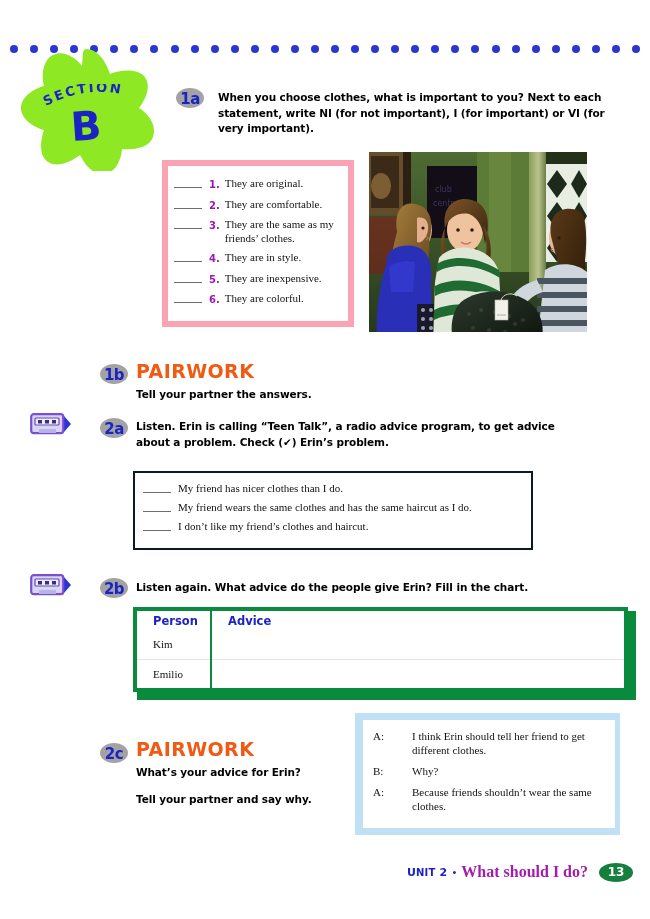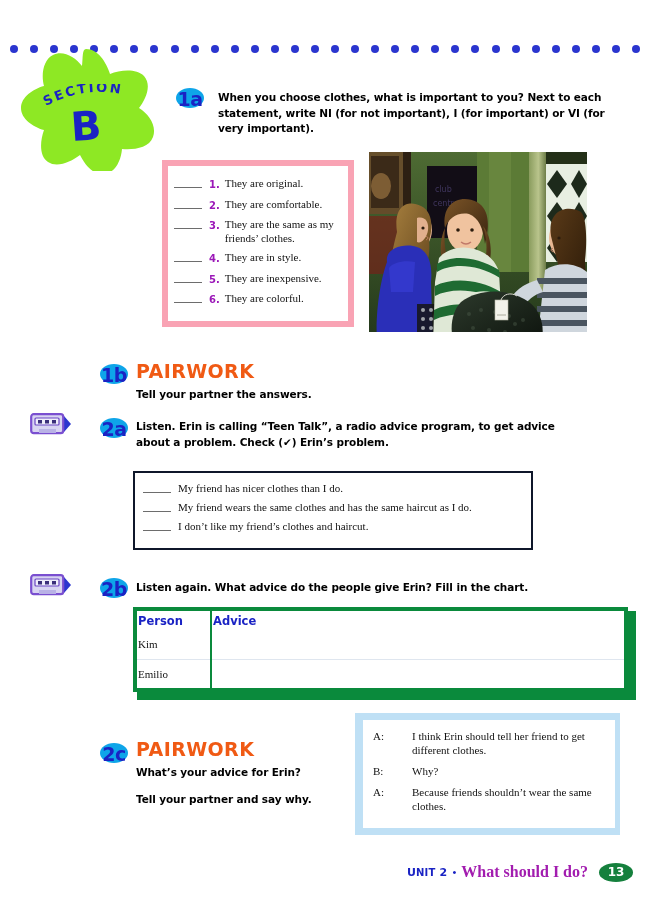--- a/index.html
+++ b/index.html
@@ -71,25 +71,25 @@
     letter-spacing: 0;
     transform: rotate(-4deg);
   }
 
   
   .badge {
     position: absolute;
     width: 28px;
     height: 20px;
     border-radius: 50%;
-    background: #0ea5e9;
+    background: #a3a3a3;
     color: #1a23c4;
     font-family: "DejaVu Sans", sans-serif;
     font-weight: bold;
-    font-size: 19px;
+    font-size: 15px;
     line-height: 22px;
     text-align: center;
     letter-spacing: -0.5px;
   }
 
   
   .cassette {
     position: absolute;
     width: 42px;
     height: 24px;
@@ -224,21 +224,21 @@
     box-sizing: border-box;
   }
   table.chart {
     width: 100%;
     height: 100%;
     border-collapse: collapse;
     table-layout: fixed;
   }
   table.chart th, table.chart td {
     border-bottom: 1px solid #dfe6ef;
-    padding: 0 0 0 1px;
+    padding: 0 0 0 16px;
     text-align: left;
     vertical-align: middle;
     height: 19px;
   }
   table.chart th {
     font-family: "DejaVu Sans", sans-serif;
     font-weight: bold;
     font-size: 11.5px;
     color: #1a23c4;
   }

